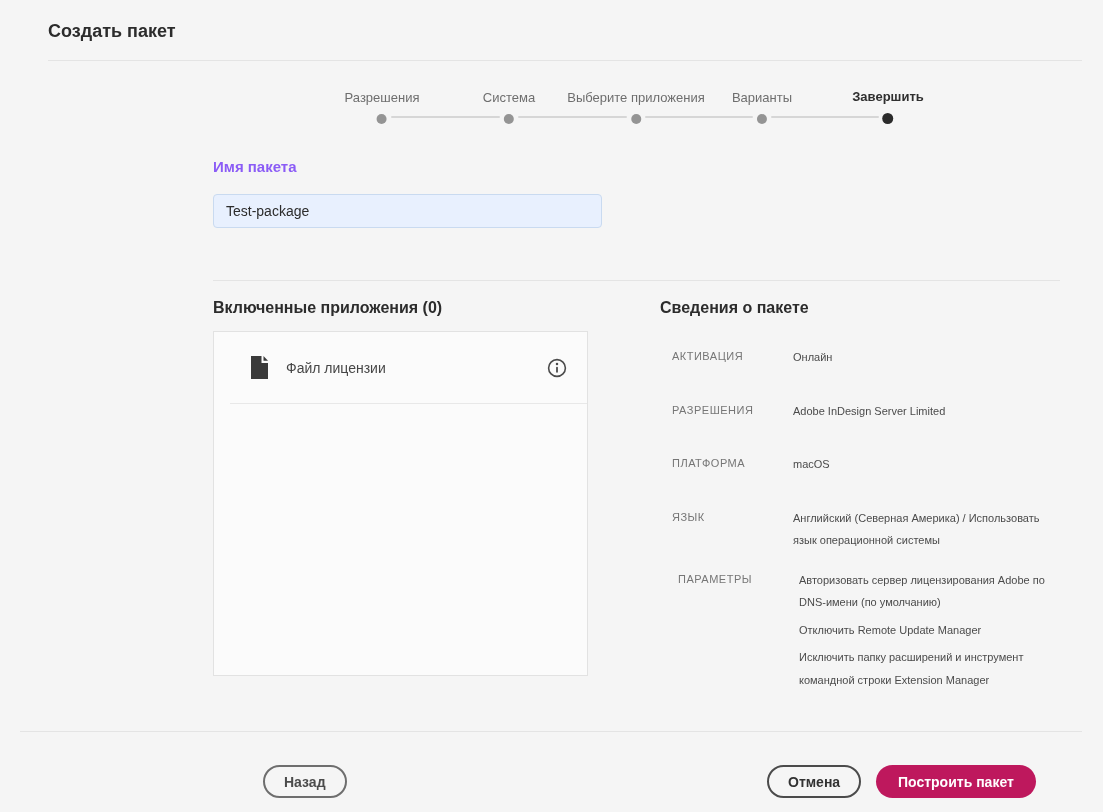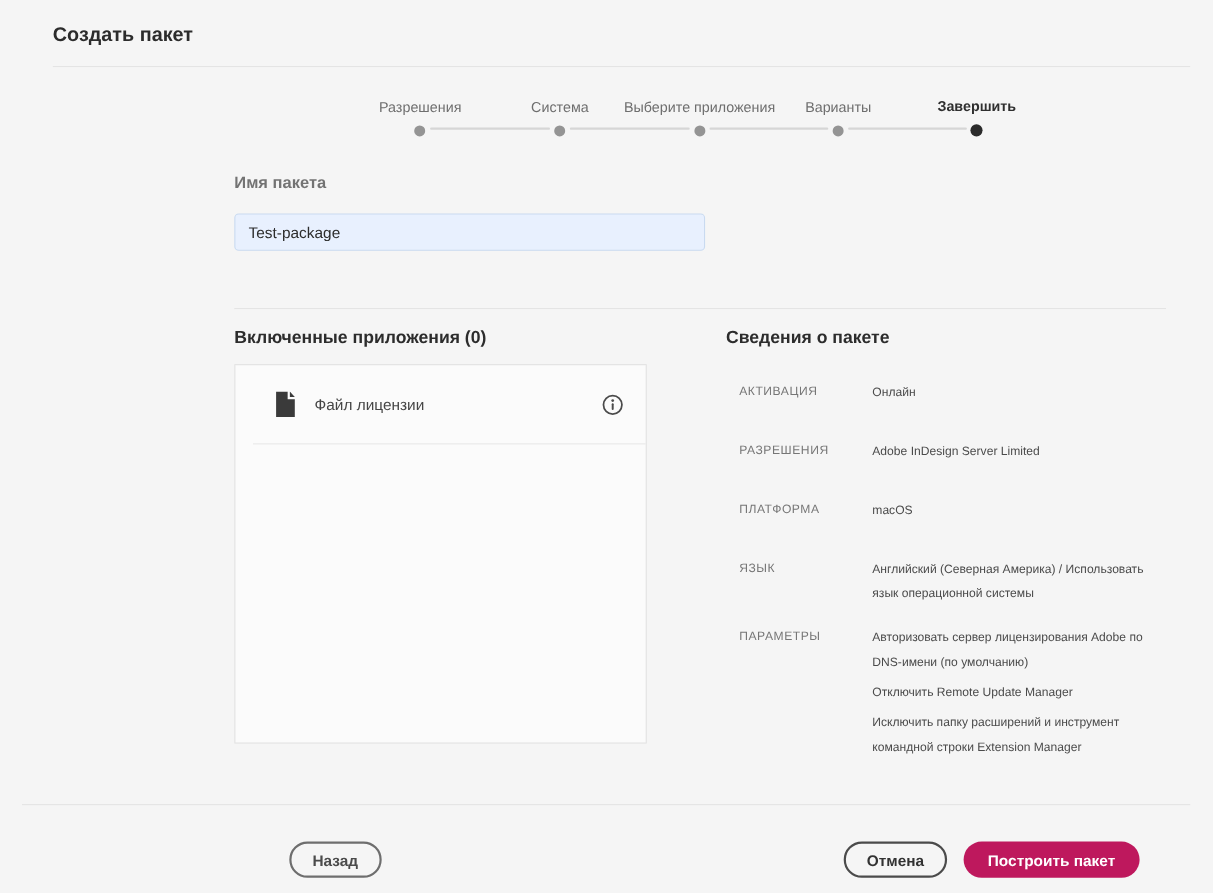--- a/index.html
+++ b/index.html
@@ -52,26 +52,26 @@
     background: #d6d6d6;
     border-radius: 1px;
   }
 
   
   .name-label {
     position: absolute;
     left: 213px; top: 158px;
     font-size: 15px;
     font-weight: 700;
-    color: #737373;
+    color: #8b5cf6;
   }
   .name-input {
     position: absolute;
     left: 213px; top: 194px;
-    width: 428px; height: 34px;
+    width: 389px; height: 34px;
     background: #e8f0fe;
     border: 1px solid #c9daf0;
     border-radius: 4px;
     padding: 0 12px;
     font-family: "Liberation Sans", sans-serif;
     font-size: 14px;
     color: #2c2c2c;
     outline: none;
   }
 
@@ -118,21 +118,21 @@
     width: 400px;
   }
   .details-title {
     font-size: 16px;
     font-weight: 700;
     color: #2c2c2c;
     margin-bottom: 29px;
   }
   .detail-row { display: flex; padding-left: 12px; margin-bottom: 31px; }
   .detail-row.lang { margin-bottom: 17px; }
-  .detail-row.params { margin-bottom: 0; }
+  .detail-row.params { margin-bottom: 0; justify-content: center; }
   .detail-label {
     width: 121px;
     flex: 0 0 auto;
     font-size: 11px;
     letter-spacing: 0.5px;
     color: #767676;
     padding-top: 4px;
     text-transform: uppercase;
   }
   .detail-value {

